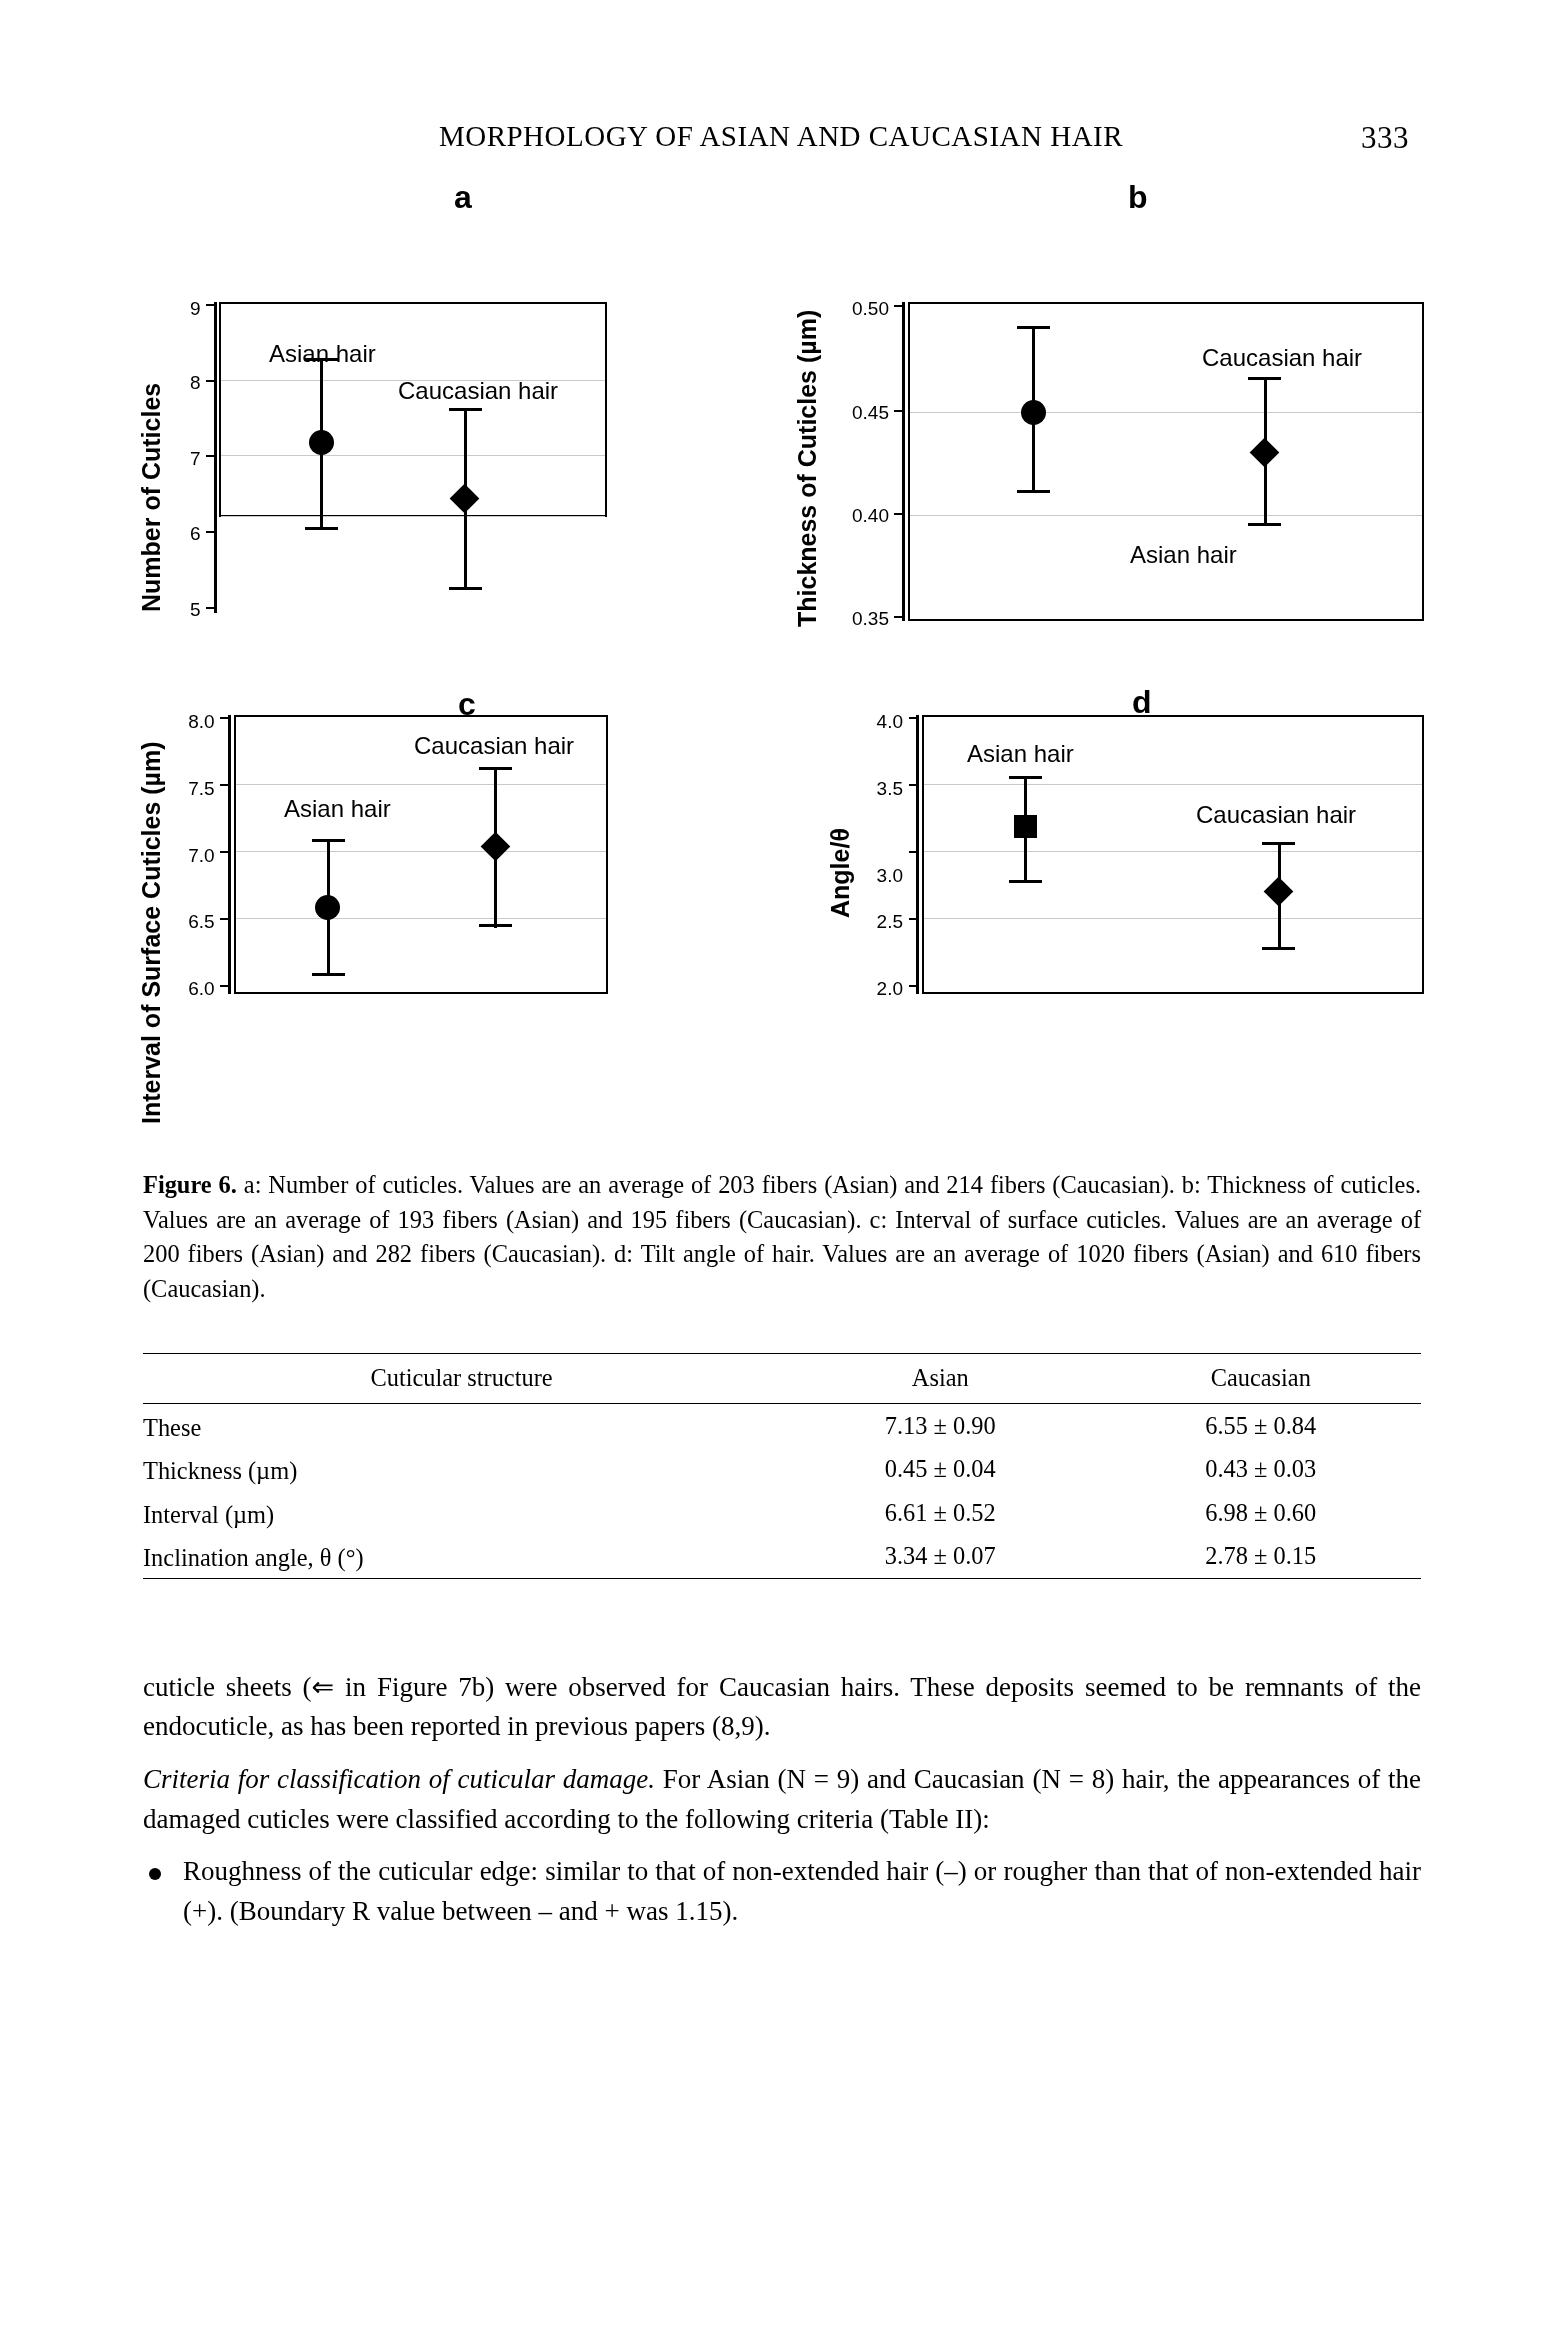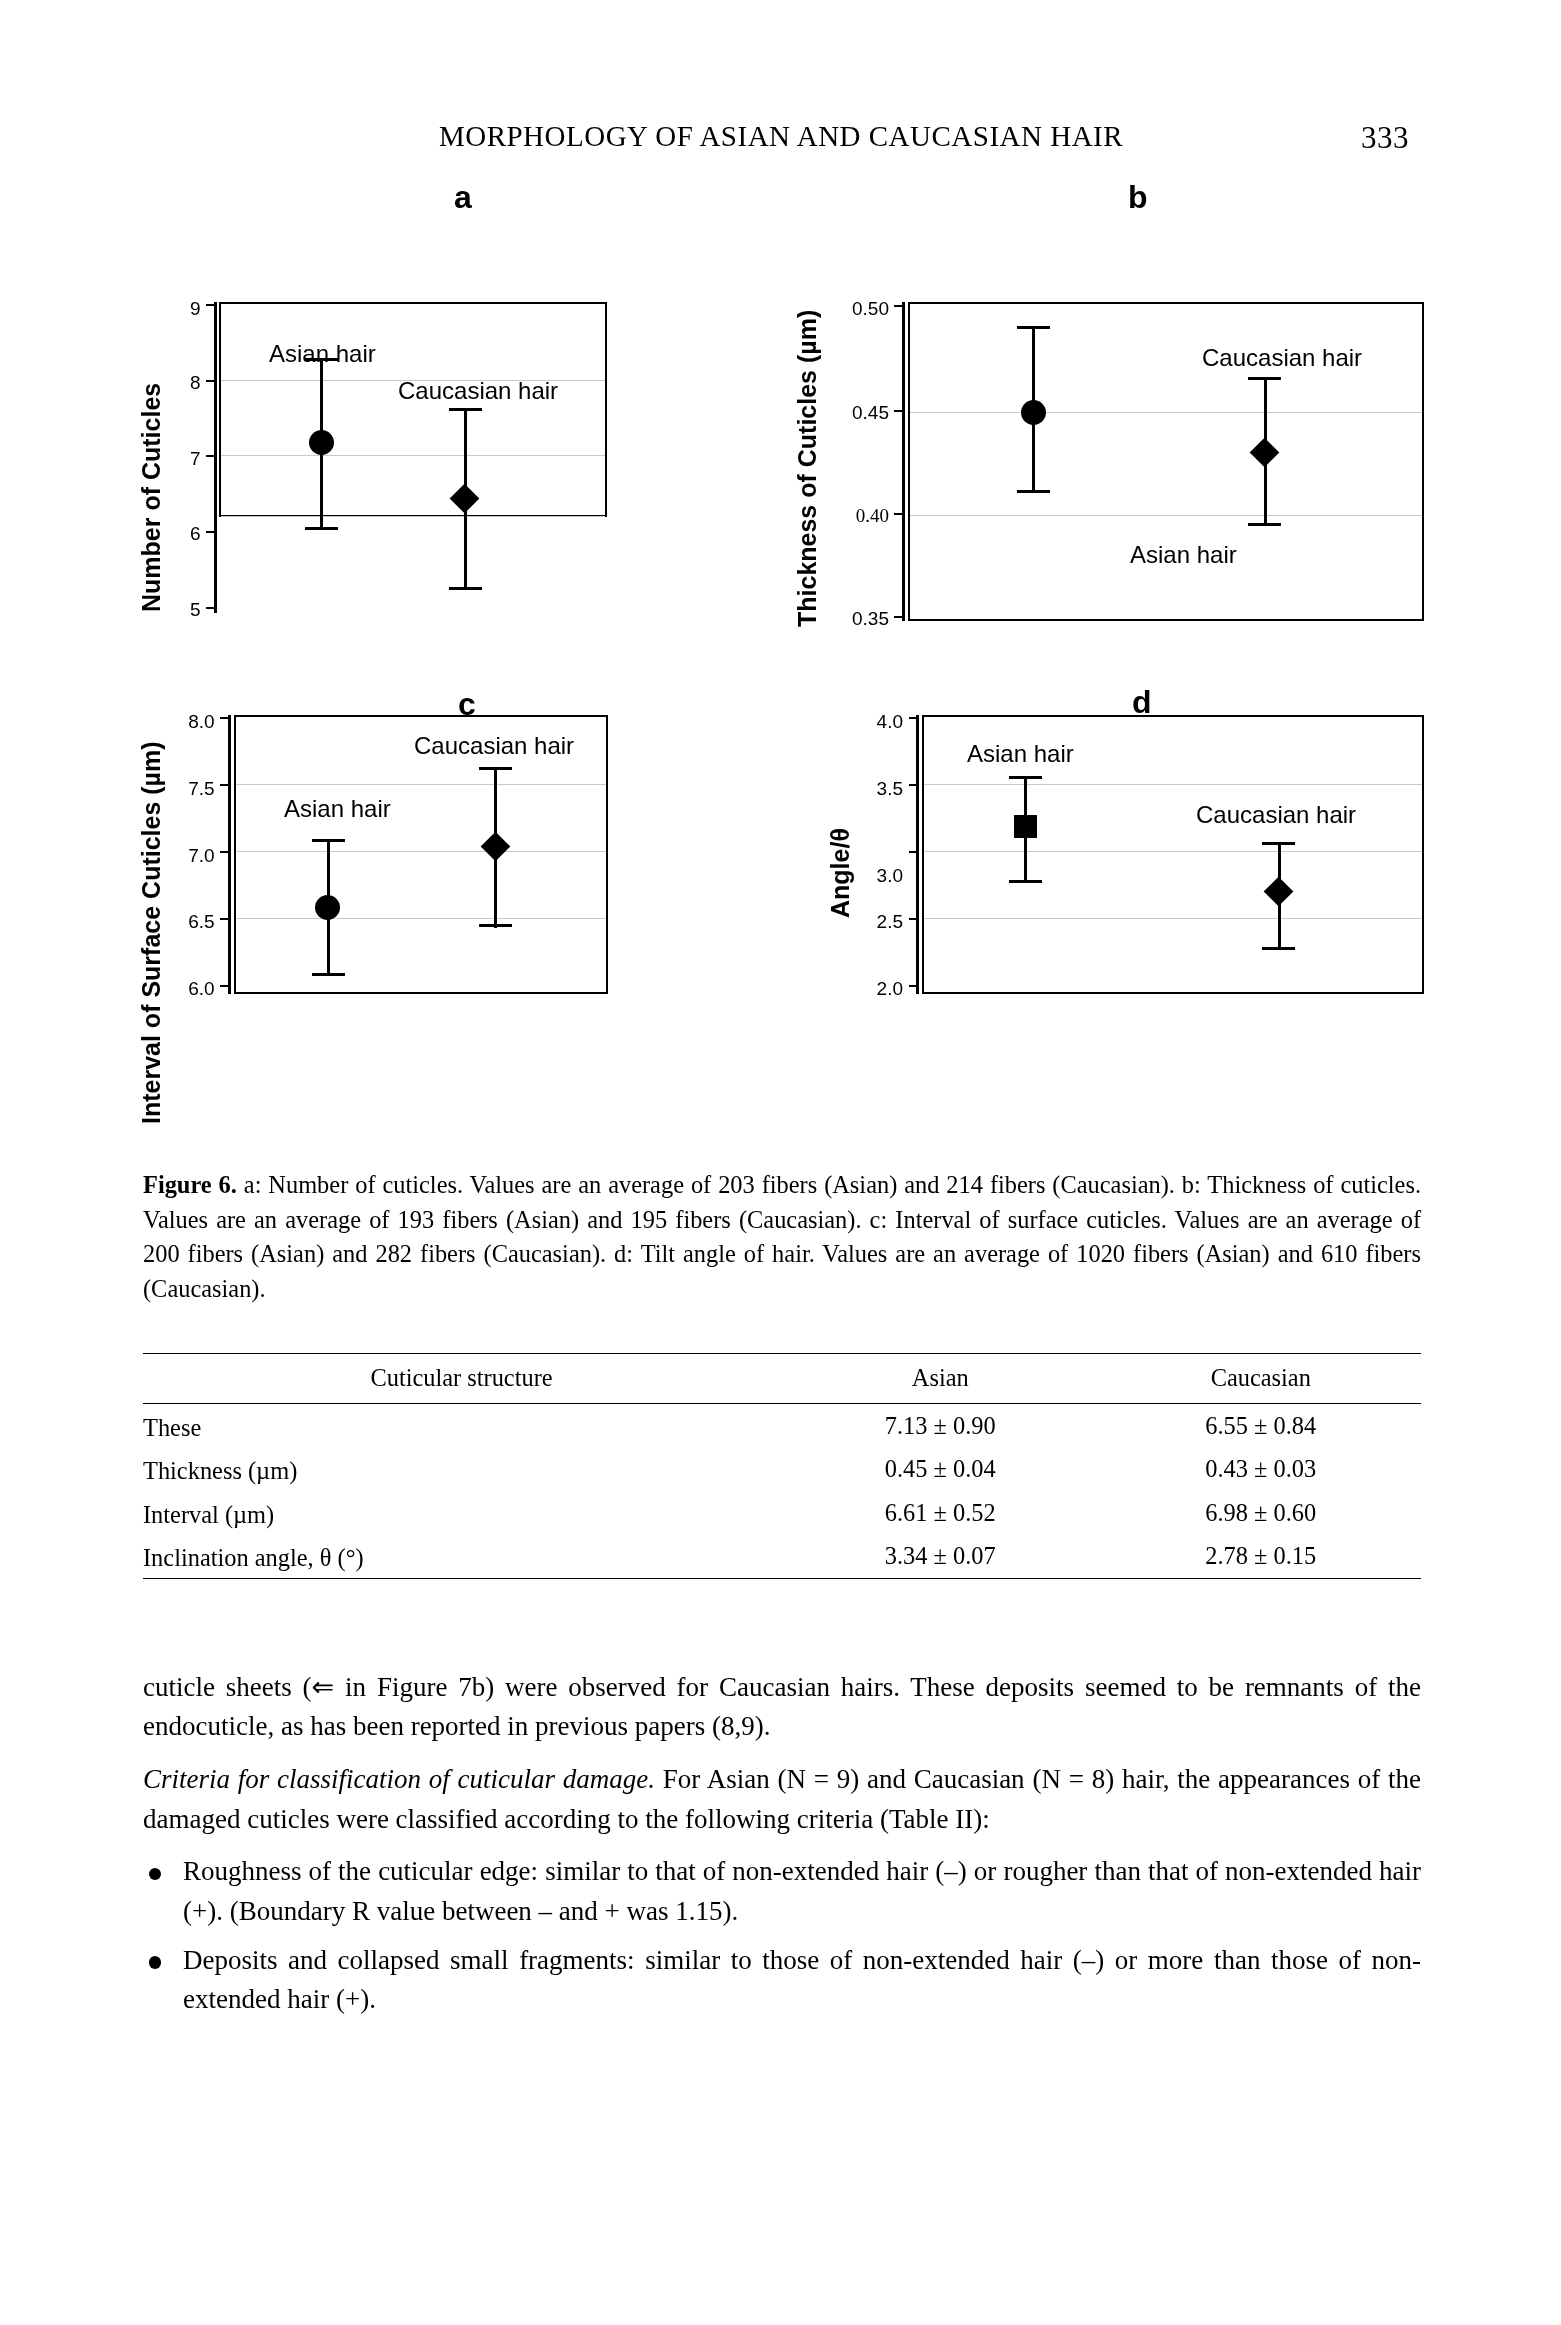--- a/index.html
+++ b/index.html
@@ -279,21 +279,21 @@
       </div>
     </div>
 
     <div class="panel">
       <div class="panel-letter" style="left:985px; top:-27px;">b</div>
 
       <div class="ylabel" style="left:650px; top:421px;">Thickness of Cuticles  (µm)</div>
 
       <div class="ytick" style="left:679px; top:92px; width:67px;">0.50</div>
       <div class="ytick" style="left:679px; top:196px; width:67px;">0.45</div>
-      <div class="ytick" style="left:679px; top:299px; width:67px;font-family:Liberation Serif, serif;">0.40</div>
+      <div class="ytick" style="left:679px; top:299px; width:67px;">0.40</div>
       <div class="ytick" style="left:679px; top:402px; width:67px;">0.35</div>
 
       <div class="axisline" style="left:759px; top:96px; height:319px;"></div>
       <div class="tickmark" style="left:751px; top:99px;"></div>
       <div class="tickmark" style="left:751px; top:204px;"></div>
       <div class="tickmark" style="left:751px; top:307px;"></div>
       <div class="tickmark" style="left:751px; top:410px;"></div>
 
       <div class="plotbox" style="left:765px; top:96px; width:516px; height:319px;">
         <div class="gridline" style="top:108px;"></div>
@@ -424,18 +424,17 @@
         </tr>
       </tbody>
     </table>
   </div>
 
   <div class="body">
     <p class="indent-first">cuticle sheets (⇐ in Figure 7b) were observed for Caucasian hairs. These deposits seemed to be remnants of the endocuticle, as has been reported in previous papers (8,9).</p>
     <p><span class="italic">Criteria for classification of cuticular damage.</span><span> For Asian (N = 9) and Caucasian (N = 8) hair, the appearances of the damaged cuticles were classified according to the following criteria (Table II):</span></p>
     <ul class="crit">
       <li>Roughness of the cuticular edge: similar to that of non-extended hair (–) or rougher than that of non-extended hair (+). (Boundary R value between – and + was 1.15).</li>
-      <li>Deposits and collapsed small fragments: similar to those of non-extended hair (–) or more than those of non-extended hair (+).</li>
     </ul>
   </div>
 
 </div>
 
 
 </body></html>

